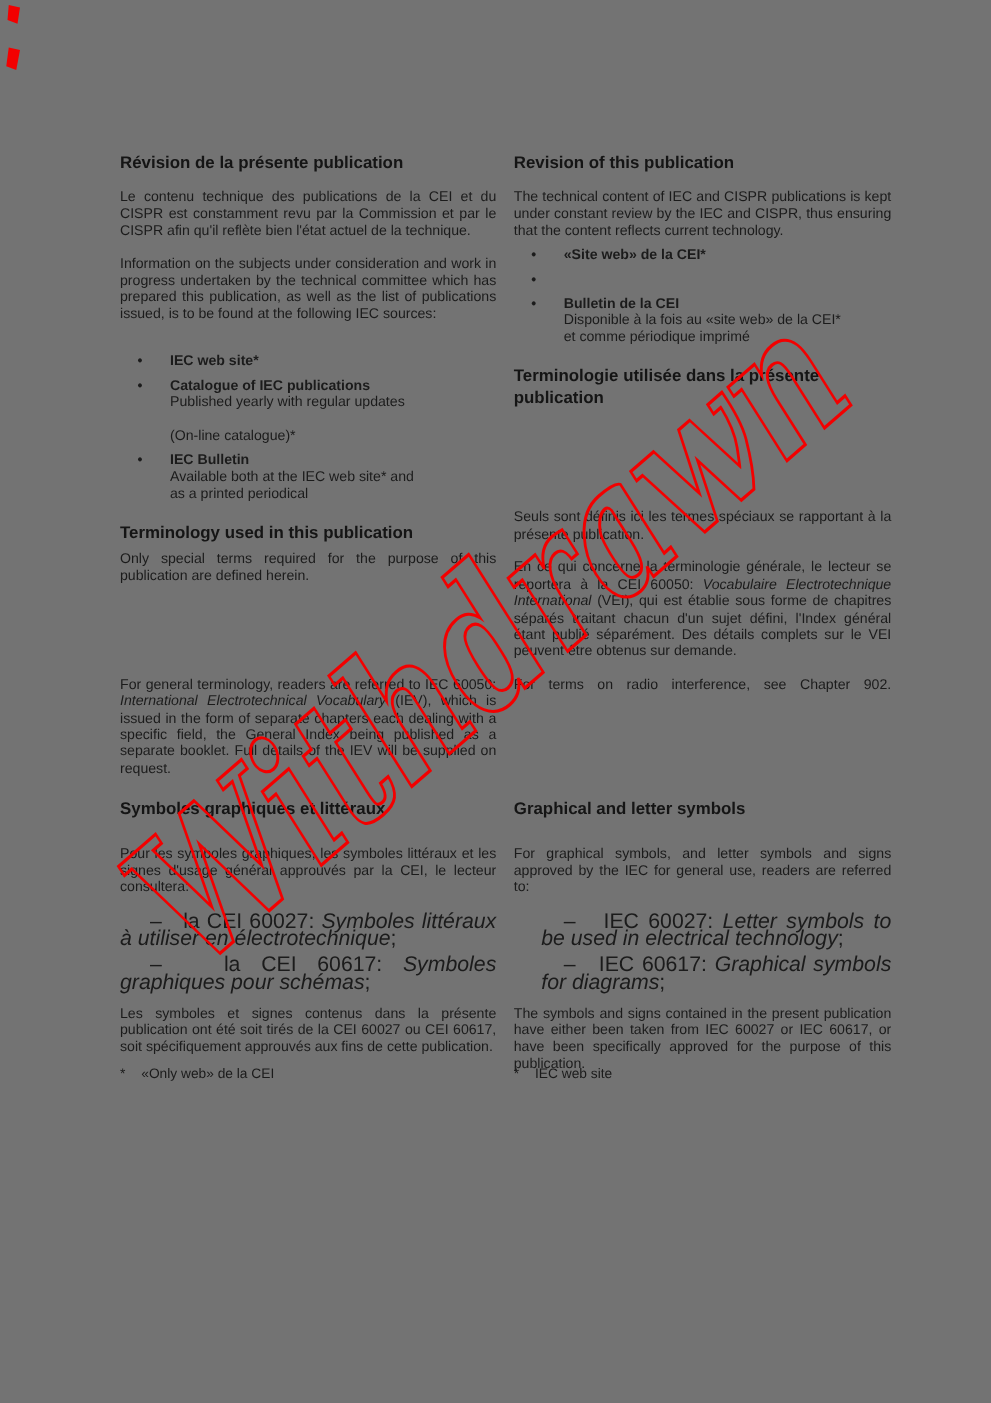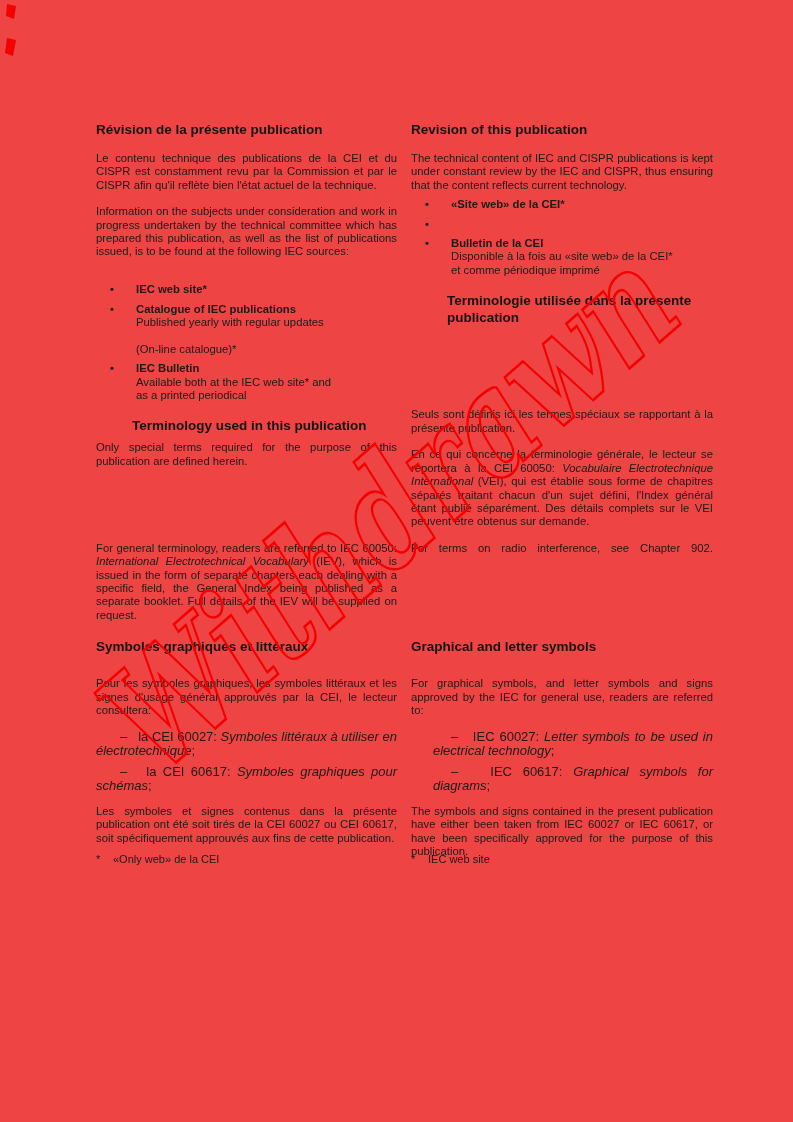--- a/index.html
+++ b/index.html
@@ -1,44 +1,44 @@
 <!DOCTYPE html>
 <html><head>
 <meta charset="utf-8">
 <style>
   html, body { margin:0; padding:0; }
   body {
     width:793px; height:1122px; background:#ffffff; overflow:hidden; position:relative;
     font-family:"Liberation Sans", sans-serif; color:#1b1b1b;
     -webkit-font-smoothing:antialiased;
   }
-  .page { position:absolute; inset:0; background:#ef4444; }
+  .page { position:absolute; inset:0; background:#737373; }
 
   .grid {
     position:absolute; left:96px; top:121px; width:617px;
     display:grid; grid-template-columns:301px 302px; column-gap:14px;
     grid-auto-rows:min-content;
   }
   .h { font-size:13.5px; font-weight:bold; line-height:17px; color:#151515; }
   .p { font-size:11.3px; line-height:13.4px; text-align:justify; }
   .force-justify { text-align-last:justify; }
 
   .mt14 { margin-top:14px; } .mt13 { margin-top:13px; } .mt6 { margin-top:6px; }
-  .mt15 { margin-top:15px;margin-left:36px; } .mt20 { margin-top:16px; } .mt11 { margin-top:22px; }
+  .mt15 { margin-top:15px; } .mt20 { margin-top:16px; } .mt11 { margin-top:22px; }
   .mt8  { margin-top:8px; }
 
   .bullets { font-size:11.3px; line-height:13.4px; }
   .bullet { display:flex; margin-bottom:6px; }
   .bullet:last-child { margin-bottom:0; }
   .dot { width:40px; padding-left:14px; box-sizing:border-box; font-weight:bold; }
   .bullet-body { flex:1; }
   .bullet-title { font-weight:bold; }
   .bullet-line { min-height:13.4px; }
 
-  .dash { font-size:13px; line-height:13.4px; text-align:justify; }
+  .dash { font-size:17px; line-height:13.4px; text-align:justify; }
   .dash-fr { margin-left:0;  text-indent:24px; }
   .dash-en { margin-left:22px; text-indent:18px; }
   .dash i, .p i { font-style:italic; }
 
   .footnote { position:absolute; top:853px; font-size:11px; line-height:13px; display:flex; }
   .footnote-fr { left:96px; }
   .footnote-en { left:411px; }
   .fn-marker { width:17px; }
 
   .watermark-layer { position:absolute; left:0; top:0; width:793px; height:1122px; pointer-events:none; }

